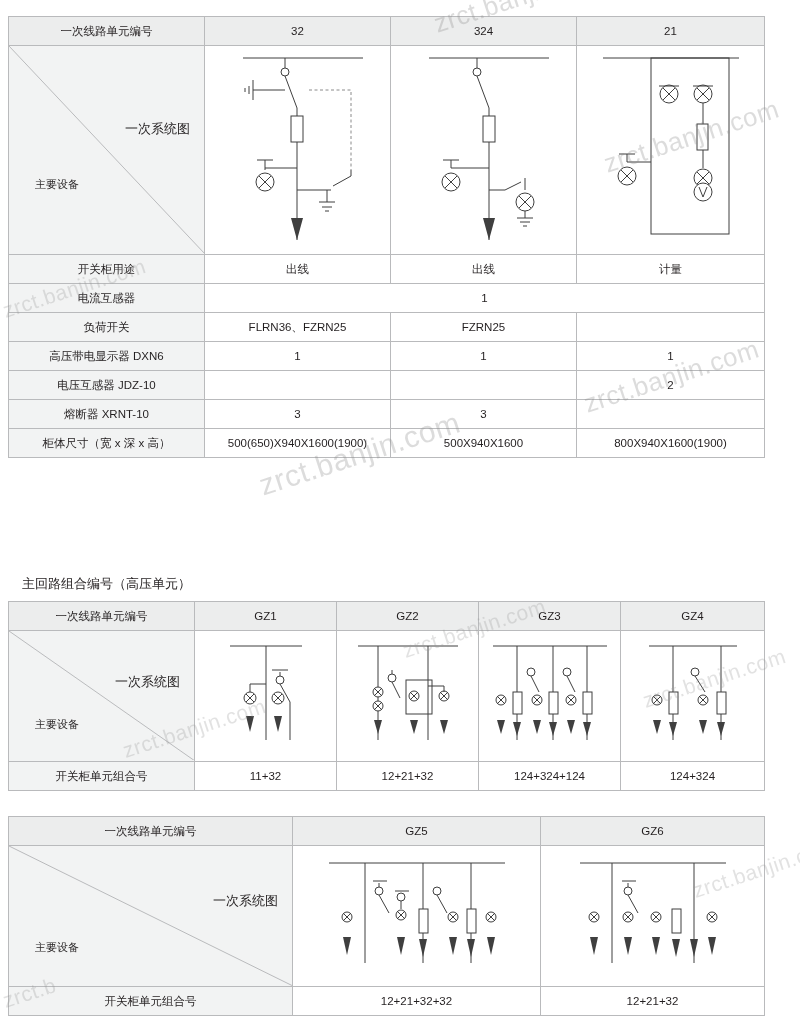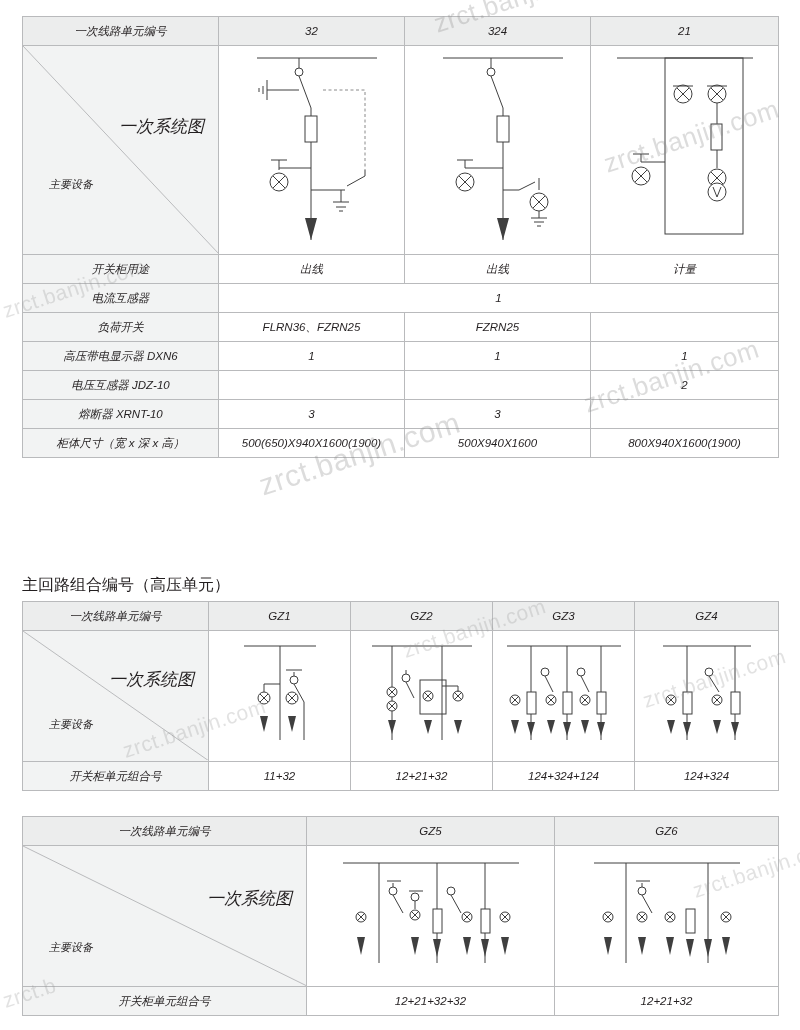--- a/index.html
+++ b/index.html
@@ -32,24 +32,23 @@
     white-space: nowrap;
     transform: rotate(-18deg);
     transform-origin: left top;
     letter-spacing: 0.5px;
   }
   .wm.small { font-size: 21px; color: rgba(150,150,150,0.28); }
 
   
   .sheet {
     position: absolute;
-    left: 22px;
+    left: 8px;
     width: 756px;
     z-index: 2;
-    font-style: italic;
   }
   table {
     border-collapse: collapse;
     width: 756px;
     table-layout: fixed;
     background: transparent;
   }
   td {
     border: 1px solid #b9babc;
     font-size: 11.5px;
@@ -84,32 +83,32 @@
   .slash {
     position: absolute;
     inset: 0;
     pointer-events: none;
   }
   .lbl-top {
     position: absolute;
     right: 14px;
     top: 44%;
     transform: translateY(-100%);
-    font-size: 17px;
+    font-size: 13px;
   }
   .lbl-bot {
     position: absolute;
     left: 26px;
     bottom: 30%;
     font-size: 11px;
   }
   .section-title {
     position: absolute;
     left: 22px;
-    font-size: 16px;
+    font-size: 13px;
     color: #231f20;
     z-index: 3;
   }
   svg.dg { display: block; margin: 0 auto; }
   .stk { stroke: #3f3f3f; fill: none; stroke-width: 1; }
   .fil { fill: #3f3f3f; stroke: none; }
   .wht { fill: #ffffff; stroke: #3f3f3f; stroke-width: 1; }
   .dsh { stroke: #8a8a8a; fill: none; stroke-width: 1; stroke-dasharray: 3 2.5; }
 </style>
 </head>

